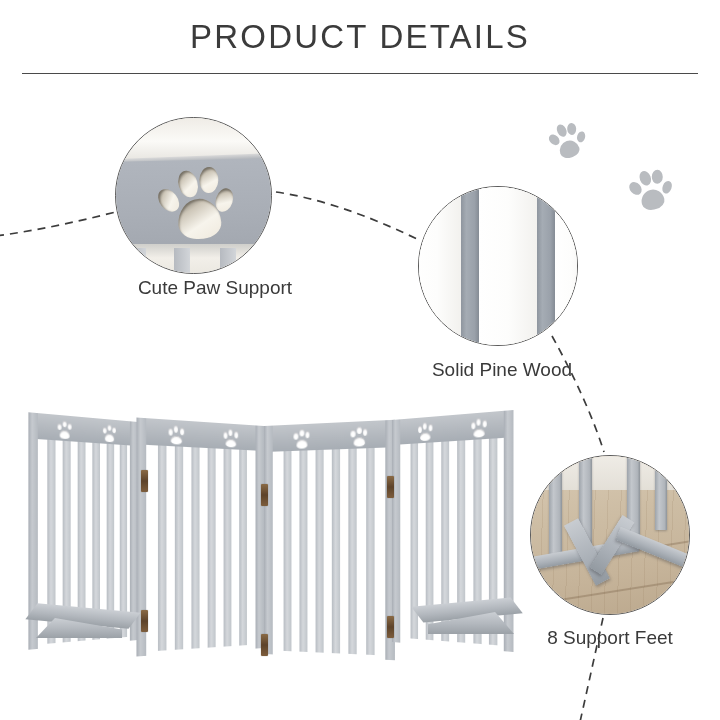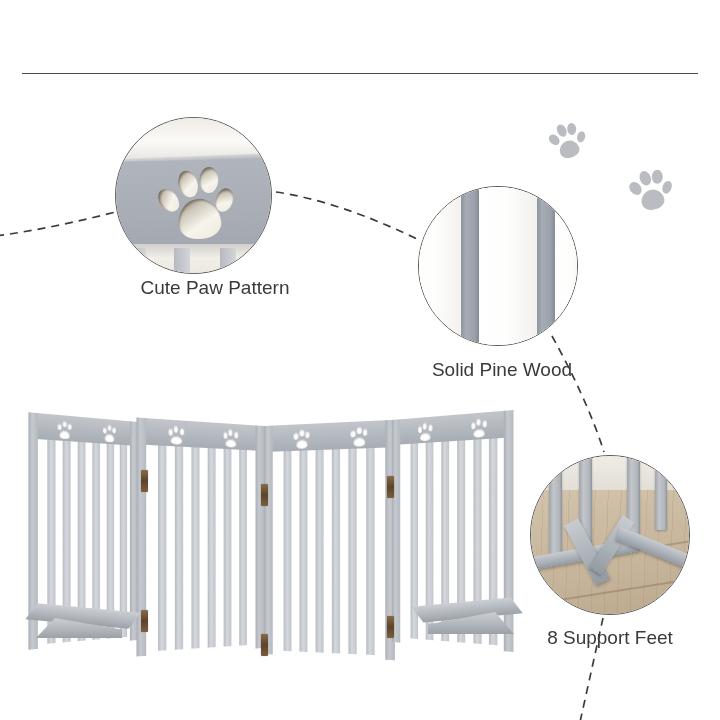--- a/index.html
+++ b/index.html
@@ -164,20 +164,21 @@
 
   
   .paw-print{position:absolute;}
   .paw-print i{position:absolute;background:#b9bcc0;border-radius:50%;display:block;}
 </style>
 </head>
 <body>
 
 <div id="root">
 
+  <div class="page-title">PRODUCT DETAILS</div>
   <div class="title-rule"></div>
 
   <svg class="decor-svg" viewBox="0 0 720 720">
     <g fill="none" stroke="#3c3c3c" stroke-width="1.7" stroke-dasharray="8 6" stroke-linecap="butt">
       <path d="M -4 236 C 70 226, 140 206, 195 190"></path>
       <path d="M 276 192 C 330 200, 382 222, 419 240"></path>
       <path d="M 552 336 C 572 372, 592 414, 604 452"></path>
       <path d="M 603 618 C 596 650, 588 686, 580 722"></path>
     </g>
   </svg>
@@ -208,21 +209,21 @@
       <div class="c1-slat" style="left:58px;"></div>
       <div class="c1-slat" style="left:104px;"></div>
       <div class="paw-cut">
         <div class="pad t1"></div>
           <div class="pad t2"></div>
         <div class="pad t3"></div>
           <div class="pad t4"></div>
         <div class="pad main"></div>
       </div>
     </div>
-    <div class="caption" id="cap1">Cute Paw Pattern</div>
+    <div class="caption" id="cap1">Cute Paw Support</div>
   </div>
 
   <div class="callout">
     <div class="circle" id="c2">
       <div class="slat-bg"></div>
       <div class="v-gap" style="left:-6px;width:48px;"></div>
       <div class="v-slat" style="left:42px;width:18px;"></div>
       <div class="v-gap" style="left:60px;width:58px;"></div>
       <div class="v-slat" style="left:118px;width:18px;"></div>
       <div class="v-gap" style="left:136px;width:32px;"></div>

